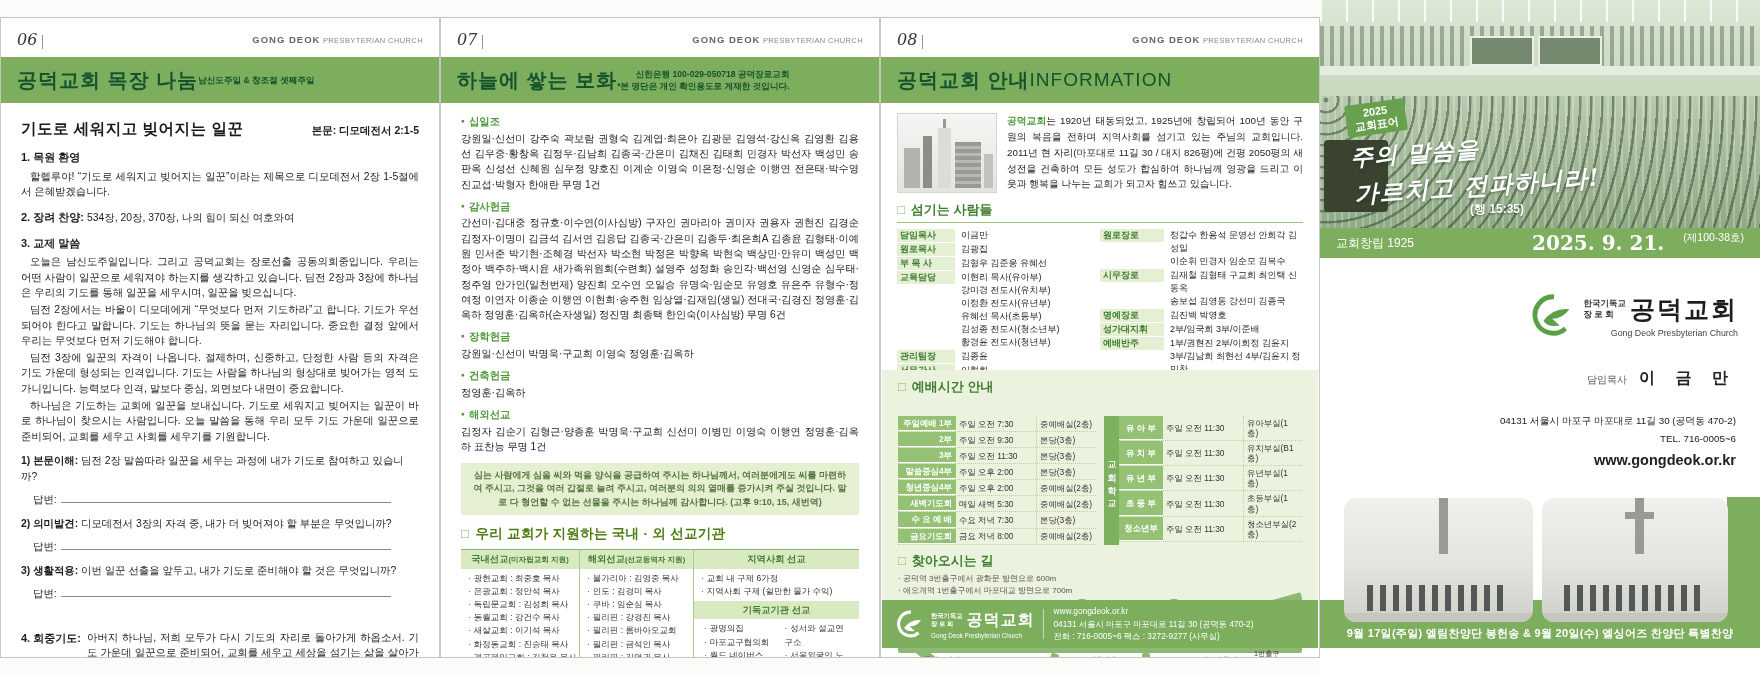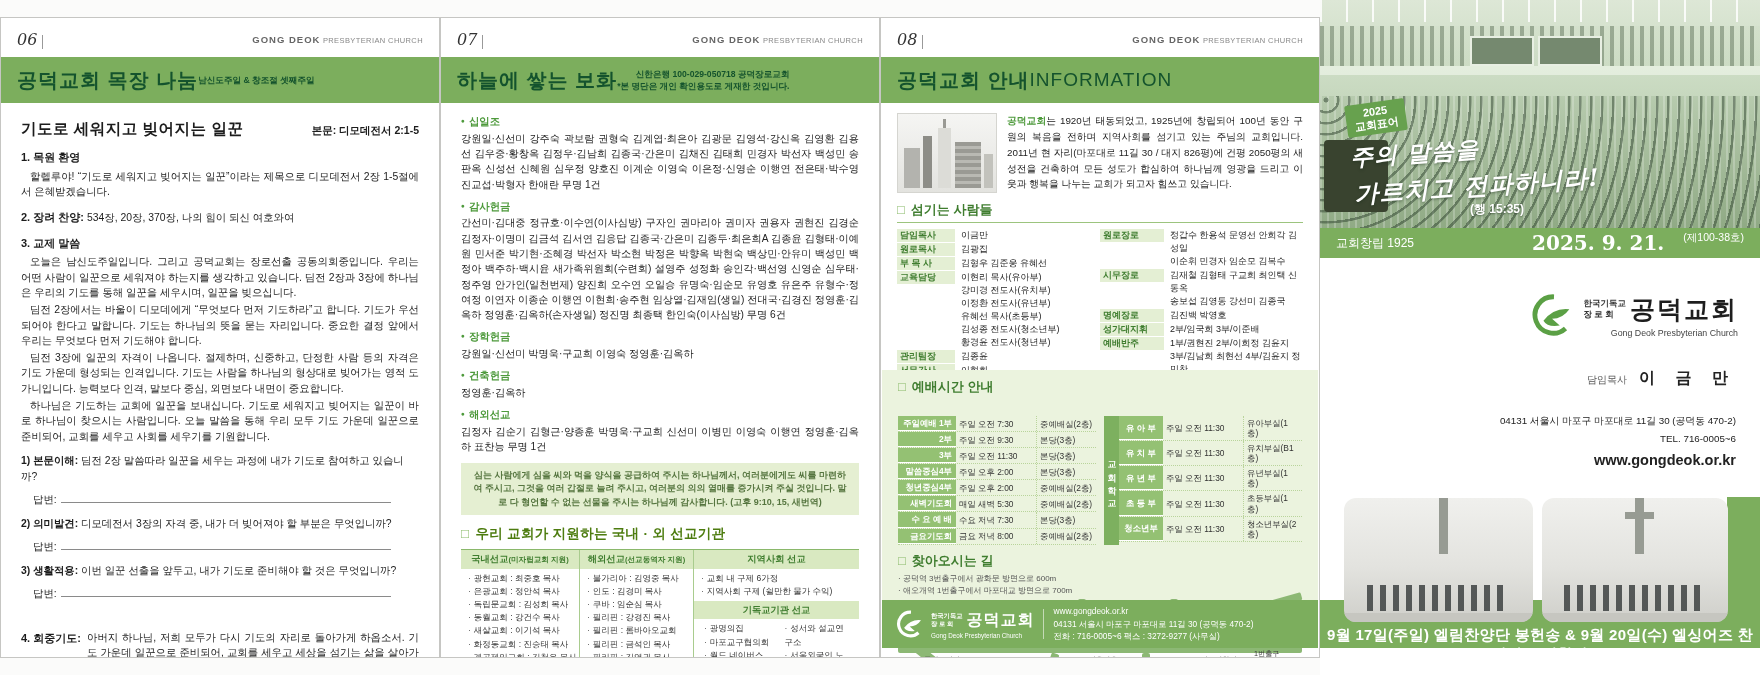--- a/index.html
+++ b/index.html
@@ -115,21 +115,21 @@
   .pastor-row .pn{font-size:16px;font-weight:700;letter-spacing:8px}
   .addr-block{position:absolute;top:412px;right:24px;text-align:right;font-size:9.8px;line-height:1.8;color:#222}
   .addr-block .url{font-size:14.5px;font-weight:700}
   .cover-right-strip{position:absolute;right:0;top:497px;width:33px;height:110px;background:#7cae5d}
   .bottom-band{position:absolute;left:0;top:600px;width:440px;height:48px;background:#7cae5d}
   .cphoto{position:absolute;top:498px;width:189px;height:124px;border-radius:12px;background:linear-gradient(180deg,#f0f0ed 0%,#e3e3df 55%,#cfcfca 100%);overflow:hidden}
   .cphoto .slit{position:absolute;left:50%;top:0;width:9px;height:56px;background:#979b93}
   .cphoto.crossed .slit::after{content:"";position:absolute;left:-10px;top:14px;width:29px;height:7px;background:#979b93}
   .cphoto .choir{position:absolute;bottom:11px;left:12%;right:12%;height:26px;background:repeating-linear-gradient(90deg,#3d4141 0 6px,transparent 6px 13px);opacity:.85}
   .cphoto .stage{position:absolute;bottom:0;left:0;right:0;height:9px;background:#c6c6c0}
-  .caption{position:absolute;top:626px;left:0;width:440px;text-align:center;color:#fff;font-size:15px;font-weight:700;letter-spacing:.3px}
+  .caption{position:absolute;top:626px;left:0;width:440px;text-align:center;color:#fff;font-size:11px;font-weight:700;letter-spacing:.3px}
   .lg-ic{flex:0 0 auto}
 </style>
 </head>
 <body>
 
 <div class="board">
 
   <div class="sheet">
     <div class="page-head">
       <div class="page-num">

